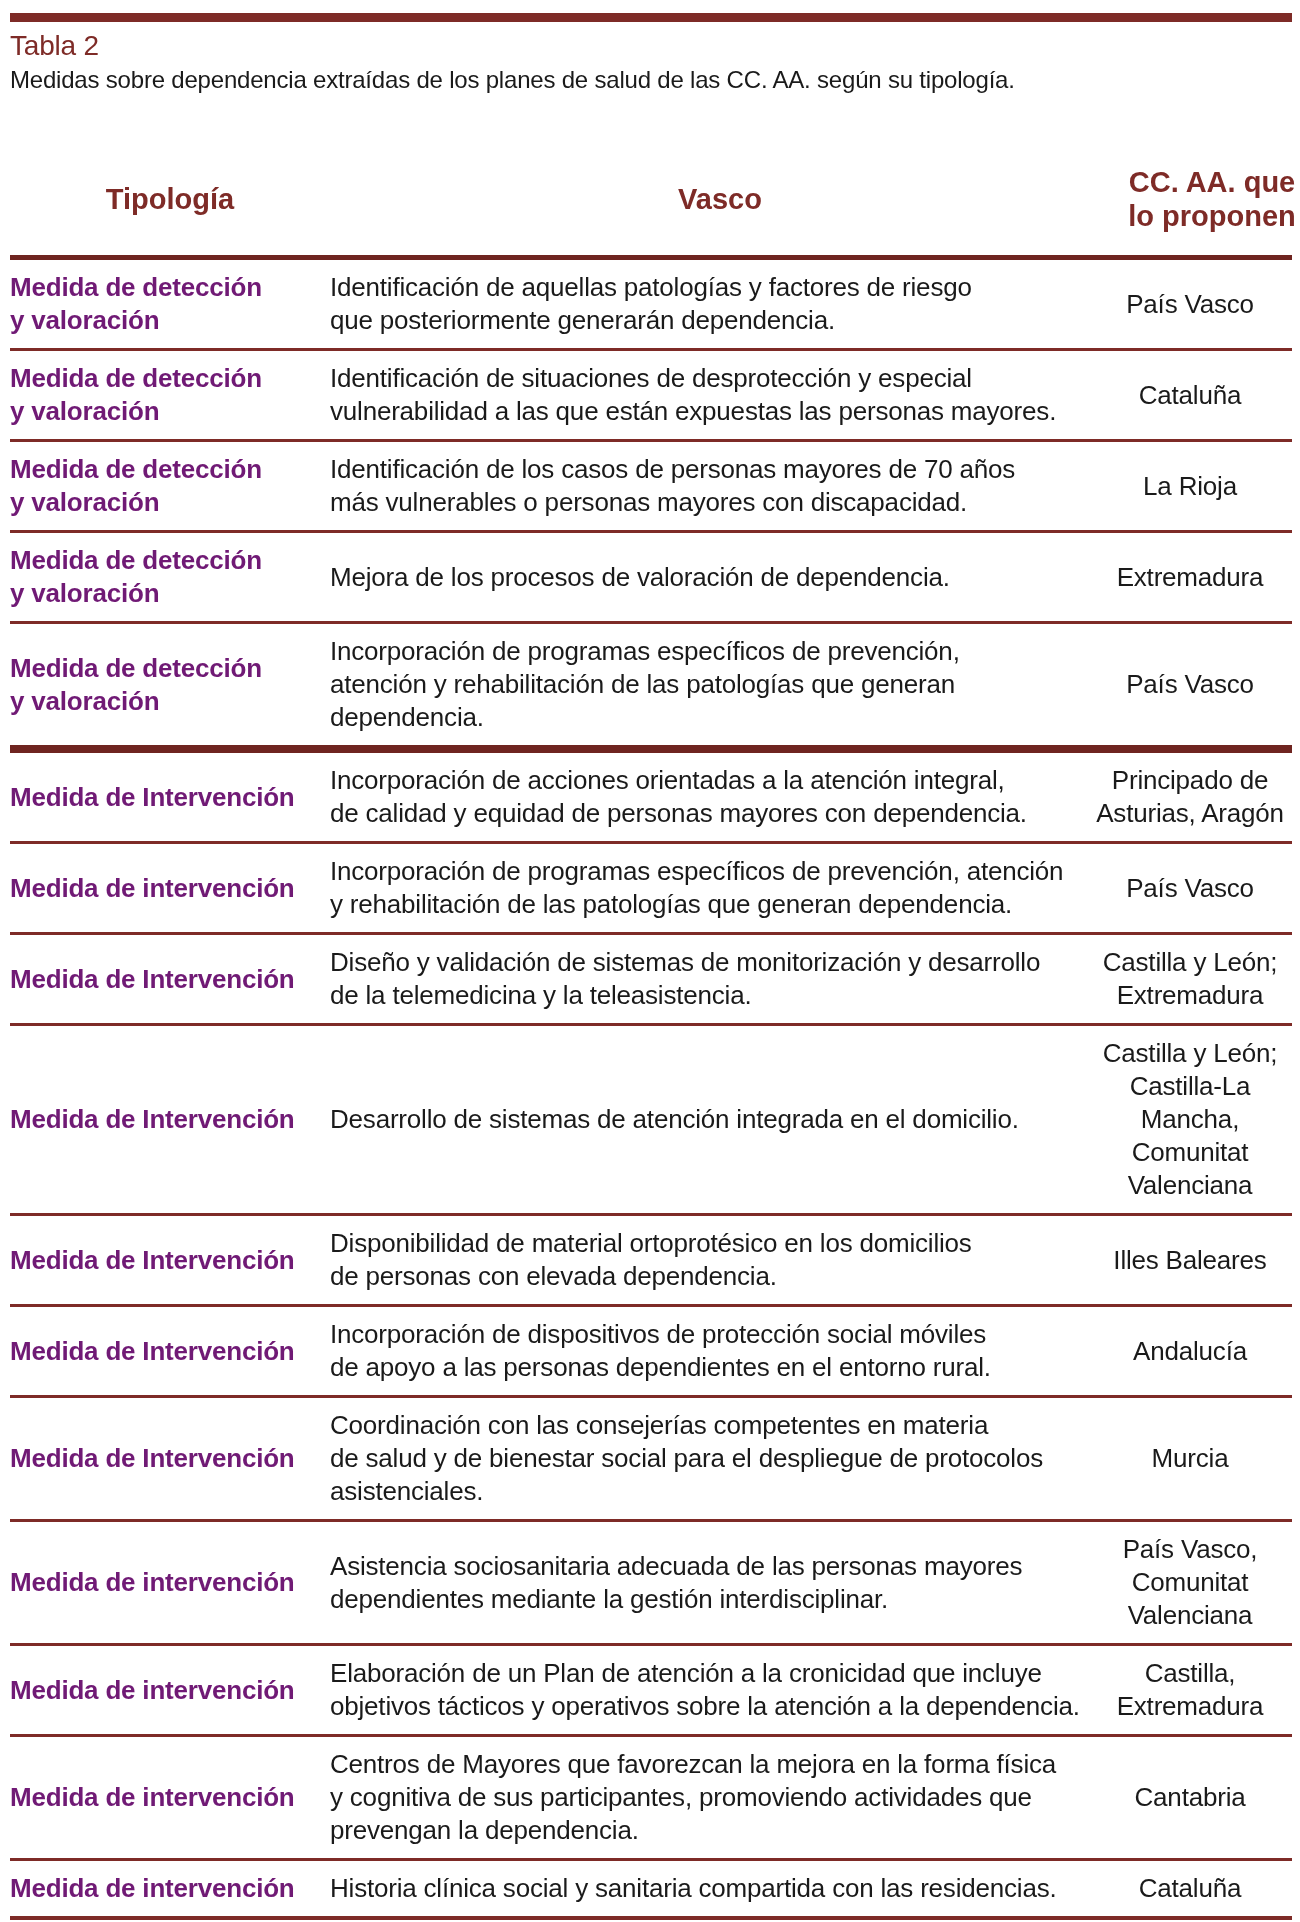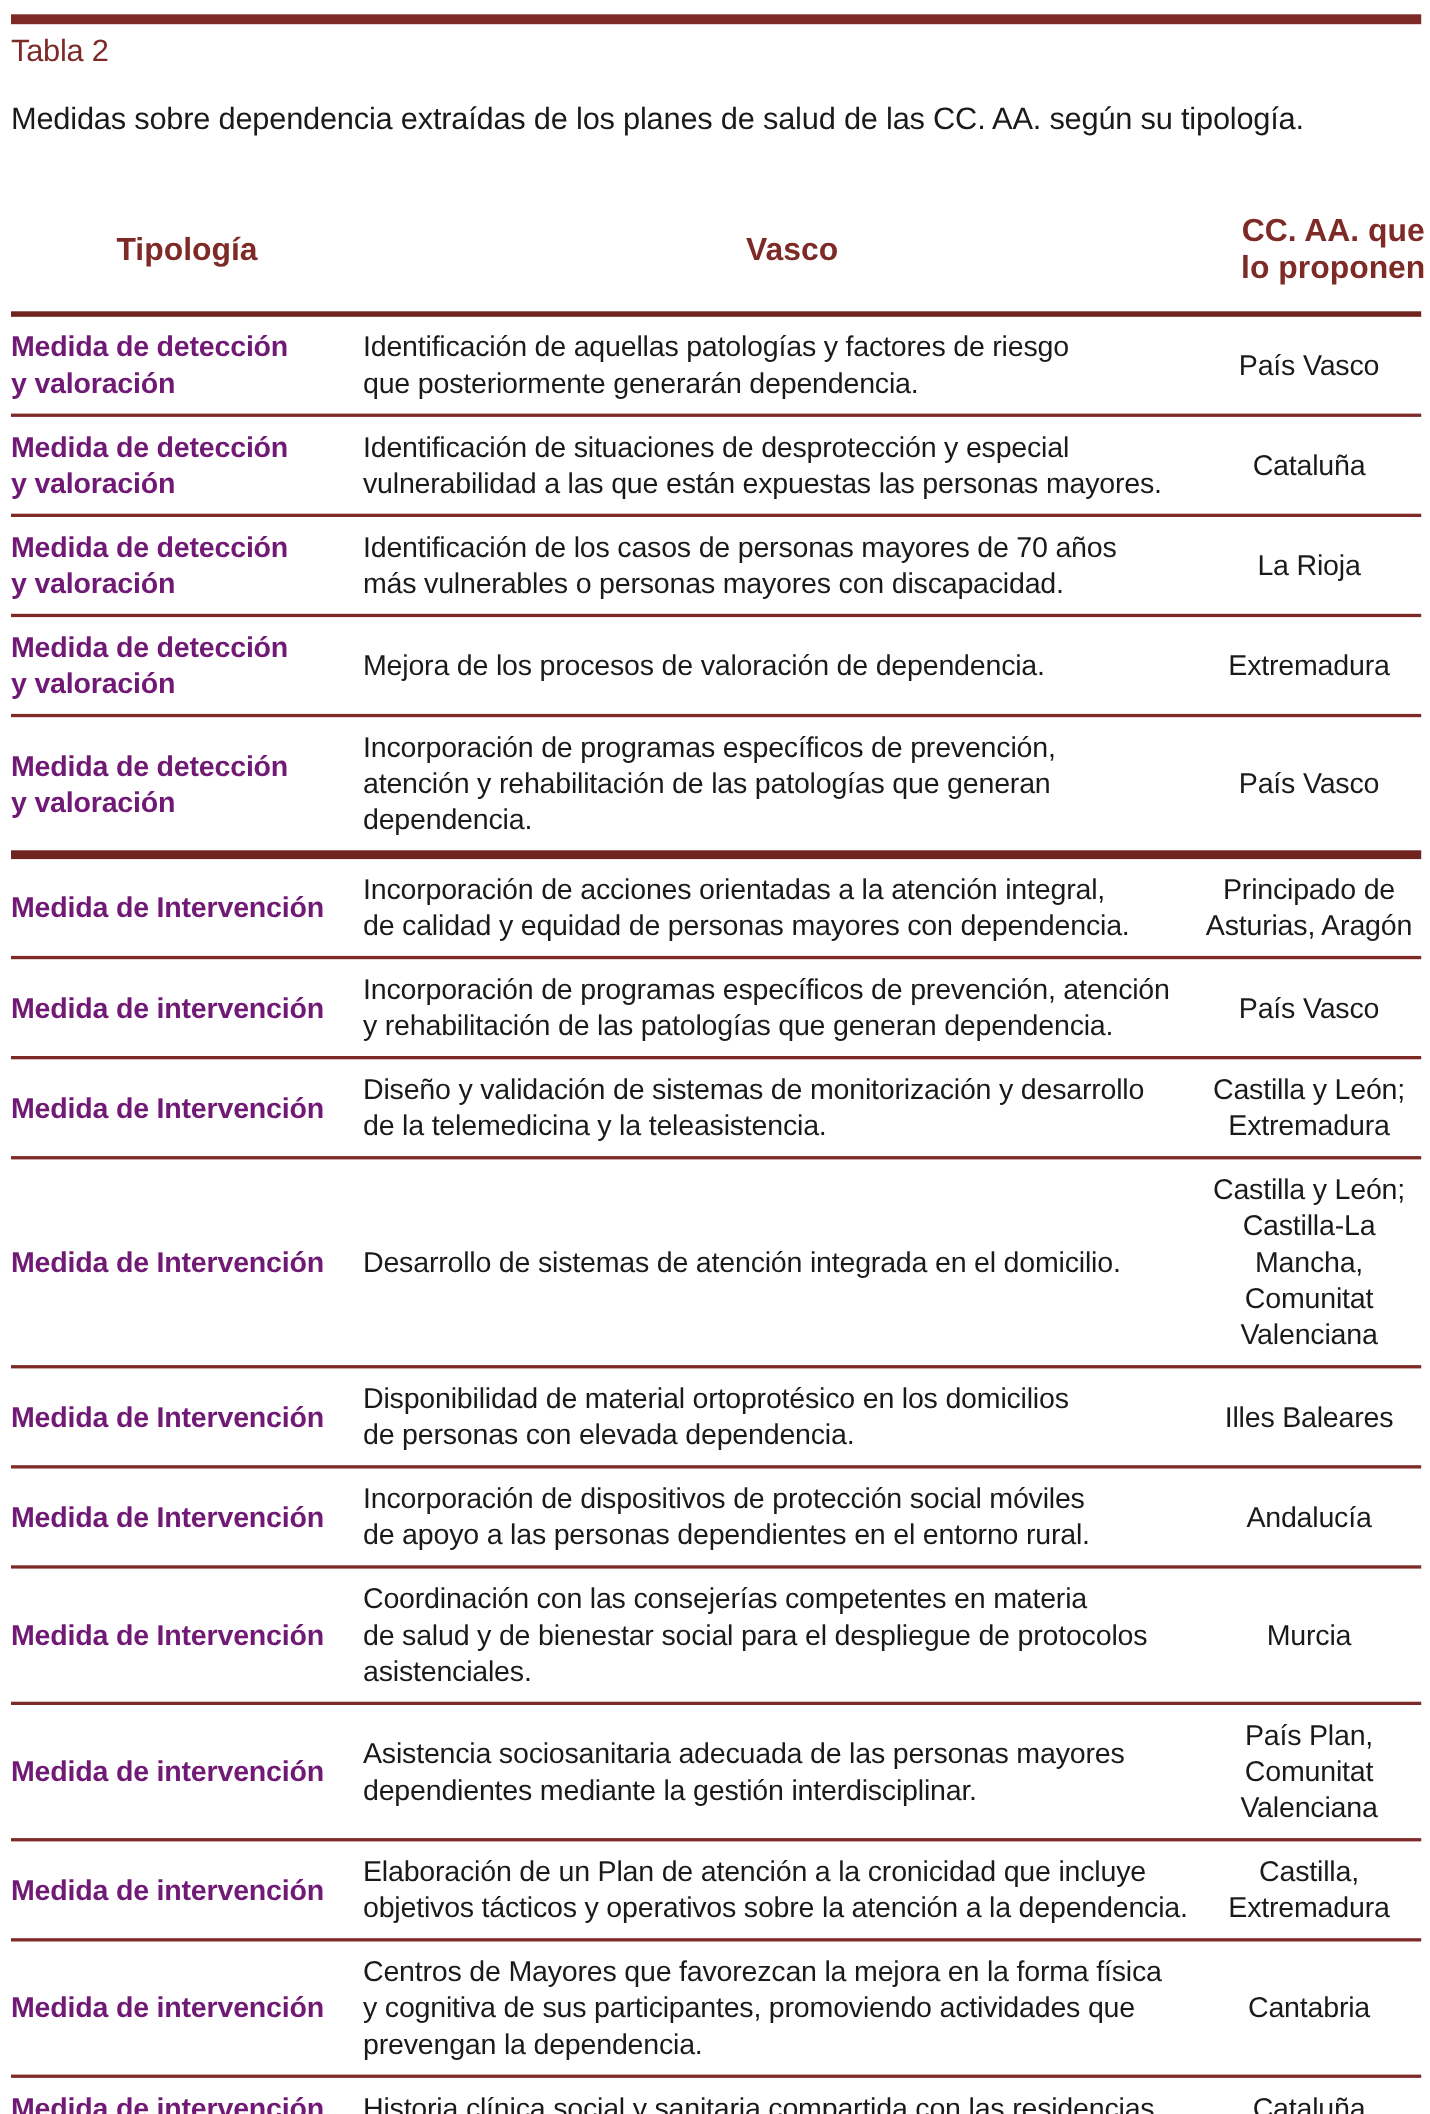--- a/index.html
+++ b/index.html
@@ -23,24 +23,23 @@
     width: 100%;
   }
   .table-label {
     margin-top: 7px;
     font-size: 28px;
     line-height: 34px;
     color: #7e2b27;
     font-weight: normal;
   }
   .table-caption {
-    font-size: 28px;
+    font-size: 24px;
     line-height: 34px;
     color: #1a1a1a;
-    margin-top: 28px;
   }
   .grid-table {
     margin-top: 46px;
   }
   .trow {
     display: grid;
     grid-template-columns: 320px 758px 204px;
     align-items: center;
     border-bottom: 3px solid #7e2b27;
   }
@@ -191,21 +190,21 @@
     <div class="cell cell-medida">Coordinación con las consejerías competentes en materia
 de salud y de bienestar social para el despliegue de protocolos
 asistenciales.</div>
     <div class="cell cell-ccaa">Murcia</div>
   </div>
 
   <div class="trow">
     <div class="cell cell-tipologia">Medida de intervención</div>
     <div class="cell cell-medida">Asistencia sociosanitaria adecuada de las personas mayores
 dependientes mediante la gestión interdisciplinar.</div>
-    <div class="cell cell-ccaa">País Plan,
+    <div class="cell cell-ccaa">País Vasco,
 Comunitat
 Valenciana</div>
   </div>
 
   <div class="trow">
     <div class="cell cell-tipologia">Medida de intervención</div>
     <div class="cell cell-medida">Elaboración de un Plan de atención a la cronicidad que incluye
 objetivos tácticos y operativos sobre la atención a la dependencia.</div>
     <div class="cell cell-ccaa">Castilla,
 Extremadura</div>

